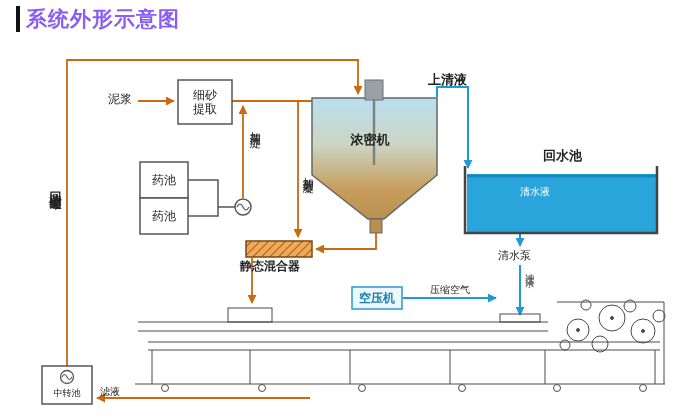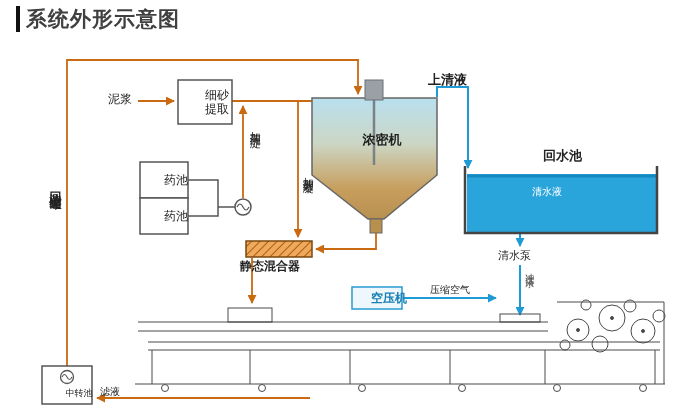--- a/index.html
+++ b/index.html
@@ -1,27 +1,27 @@
 <!DOCTYPE html>
 <html><head>
 <meta charset="utf-8">
 <style>
   html,body{margin:0;padding:0;background:#fff;}
   .stage{
     position:relative;width:700px;height:420px;background:#ffffff;
     font-family:"Liberation Sans", sans-serif;overflow:hidden;
   }
   .title{
-    position:absolute;left:16px;top:6px;font-size:21px;font-weight:bold;color:#404040;
+    position:absolute;left:16px;top:6px;font-size:21px;font-weight:bold;color:#8b5cf6;
     border-left:4px solid #111;padding-left:6px;line-height:1.25;letter-spacing:1px;
   }
   svg{position:absolute;left:0;top:0;z-index:1;}
   .lbl{position:absolute;z-index:2;color:#222;font-size:12px;line-height:1.2;white-space:nowrap;}
   .bold{font-weight:bold;}
-  .center{display:flex;align-items:center;justify-content:center;text-align:right;margin-left:12px;}
+  .center{display:flex;align-items:center;justify-content:center;text-align:right;}
   .pre{white-space:pre-line;}
   .vtext{writing-mode:vertical-rl;text-orientation:upright;letter-spacing:2px;white-space:normal;}
   .white{color:#ffffff;}
   .blue{color:#1a7fb5;}
   .small{font-size:10px;}
   .tiny{font-size:9px;color:#555;}
 </style>
 </head>
 <body>
 

